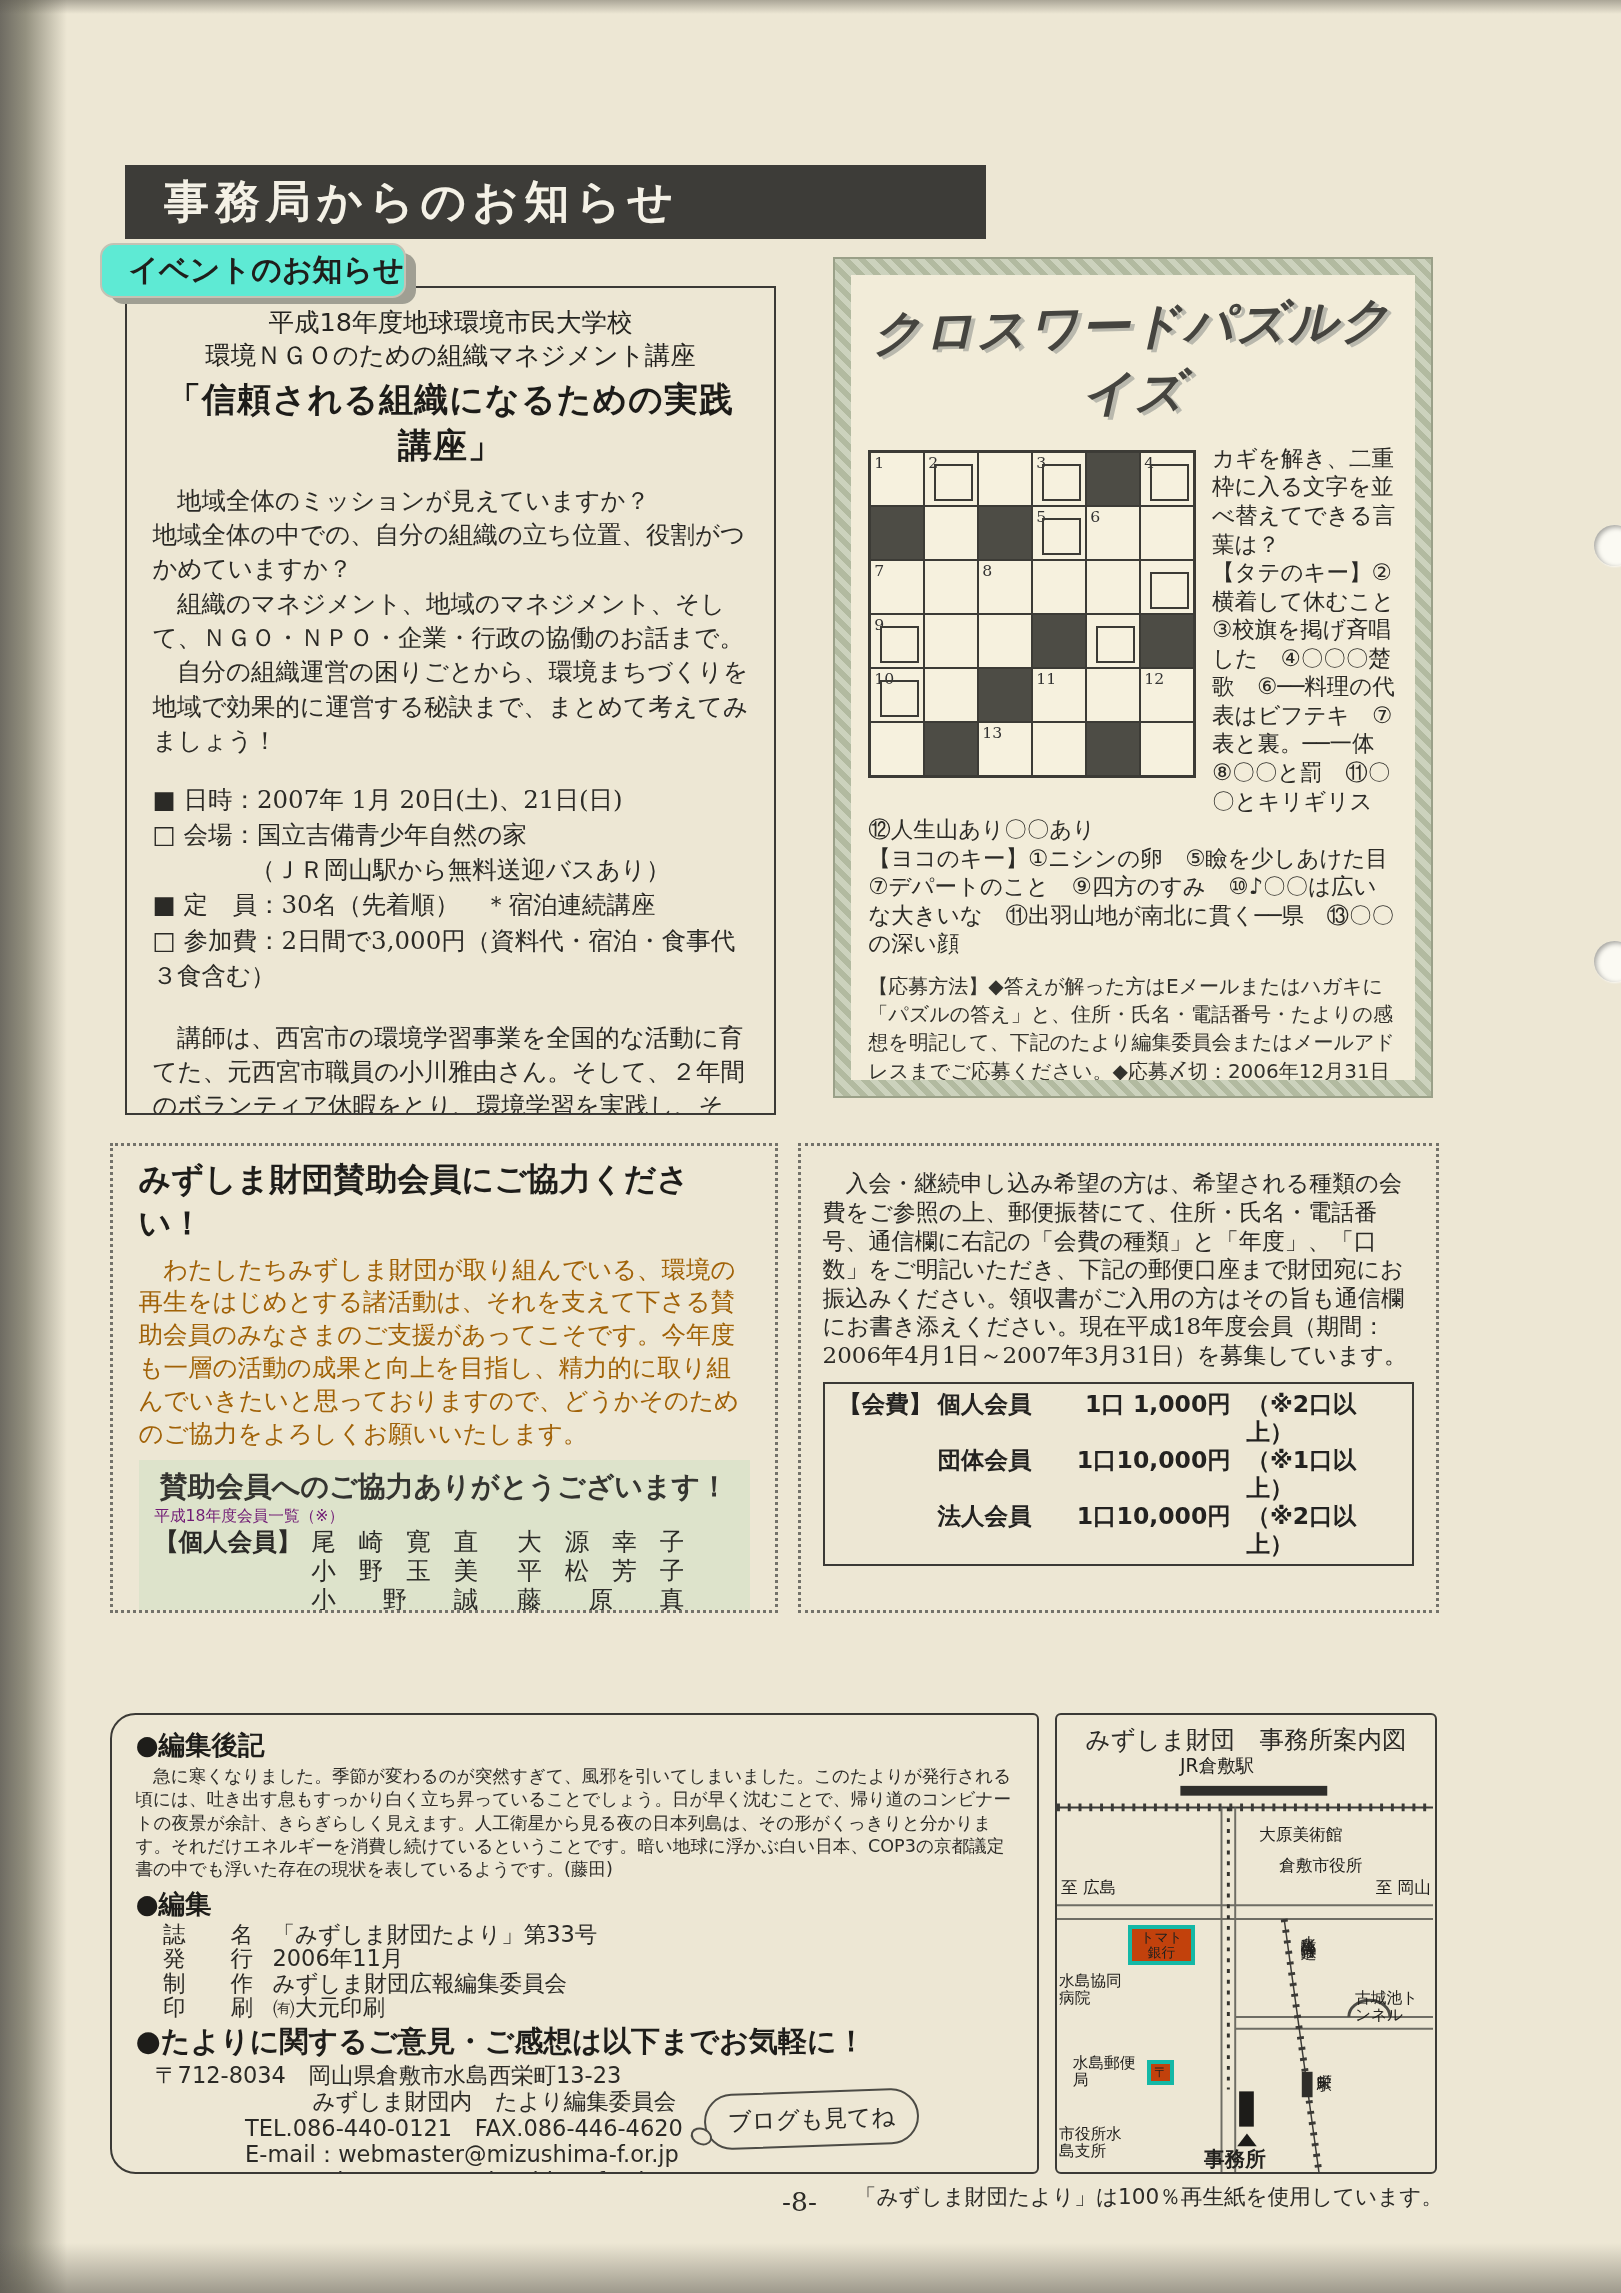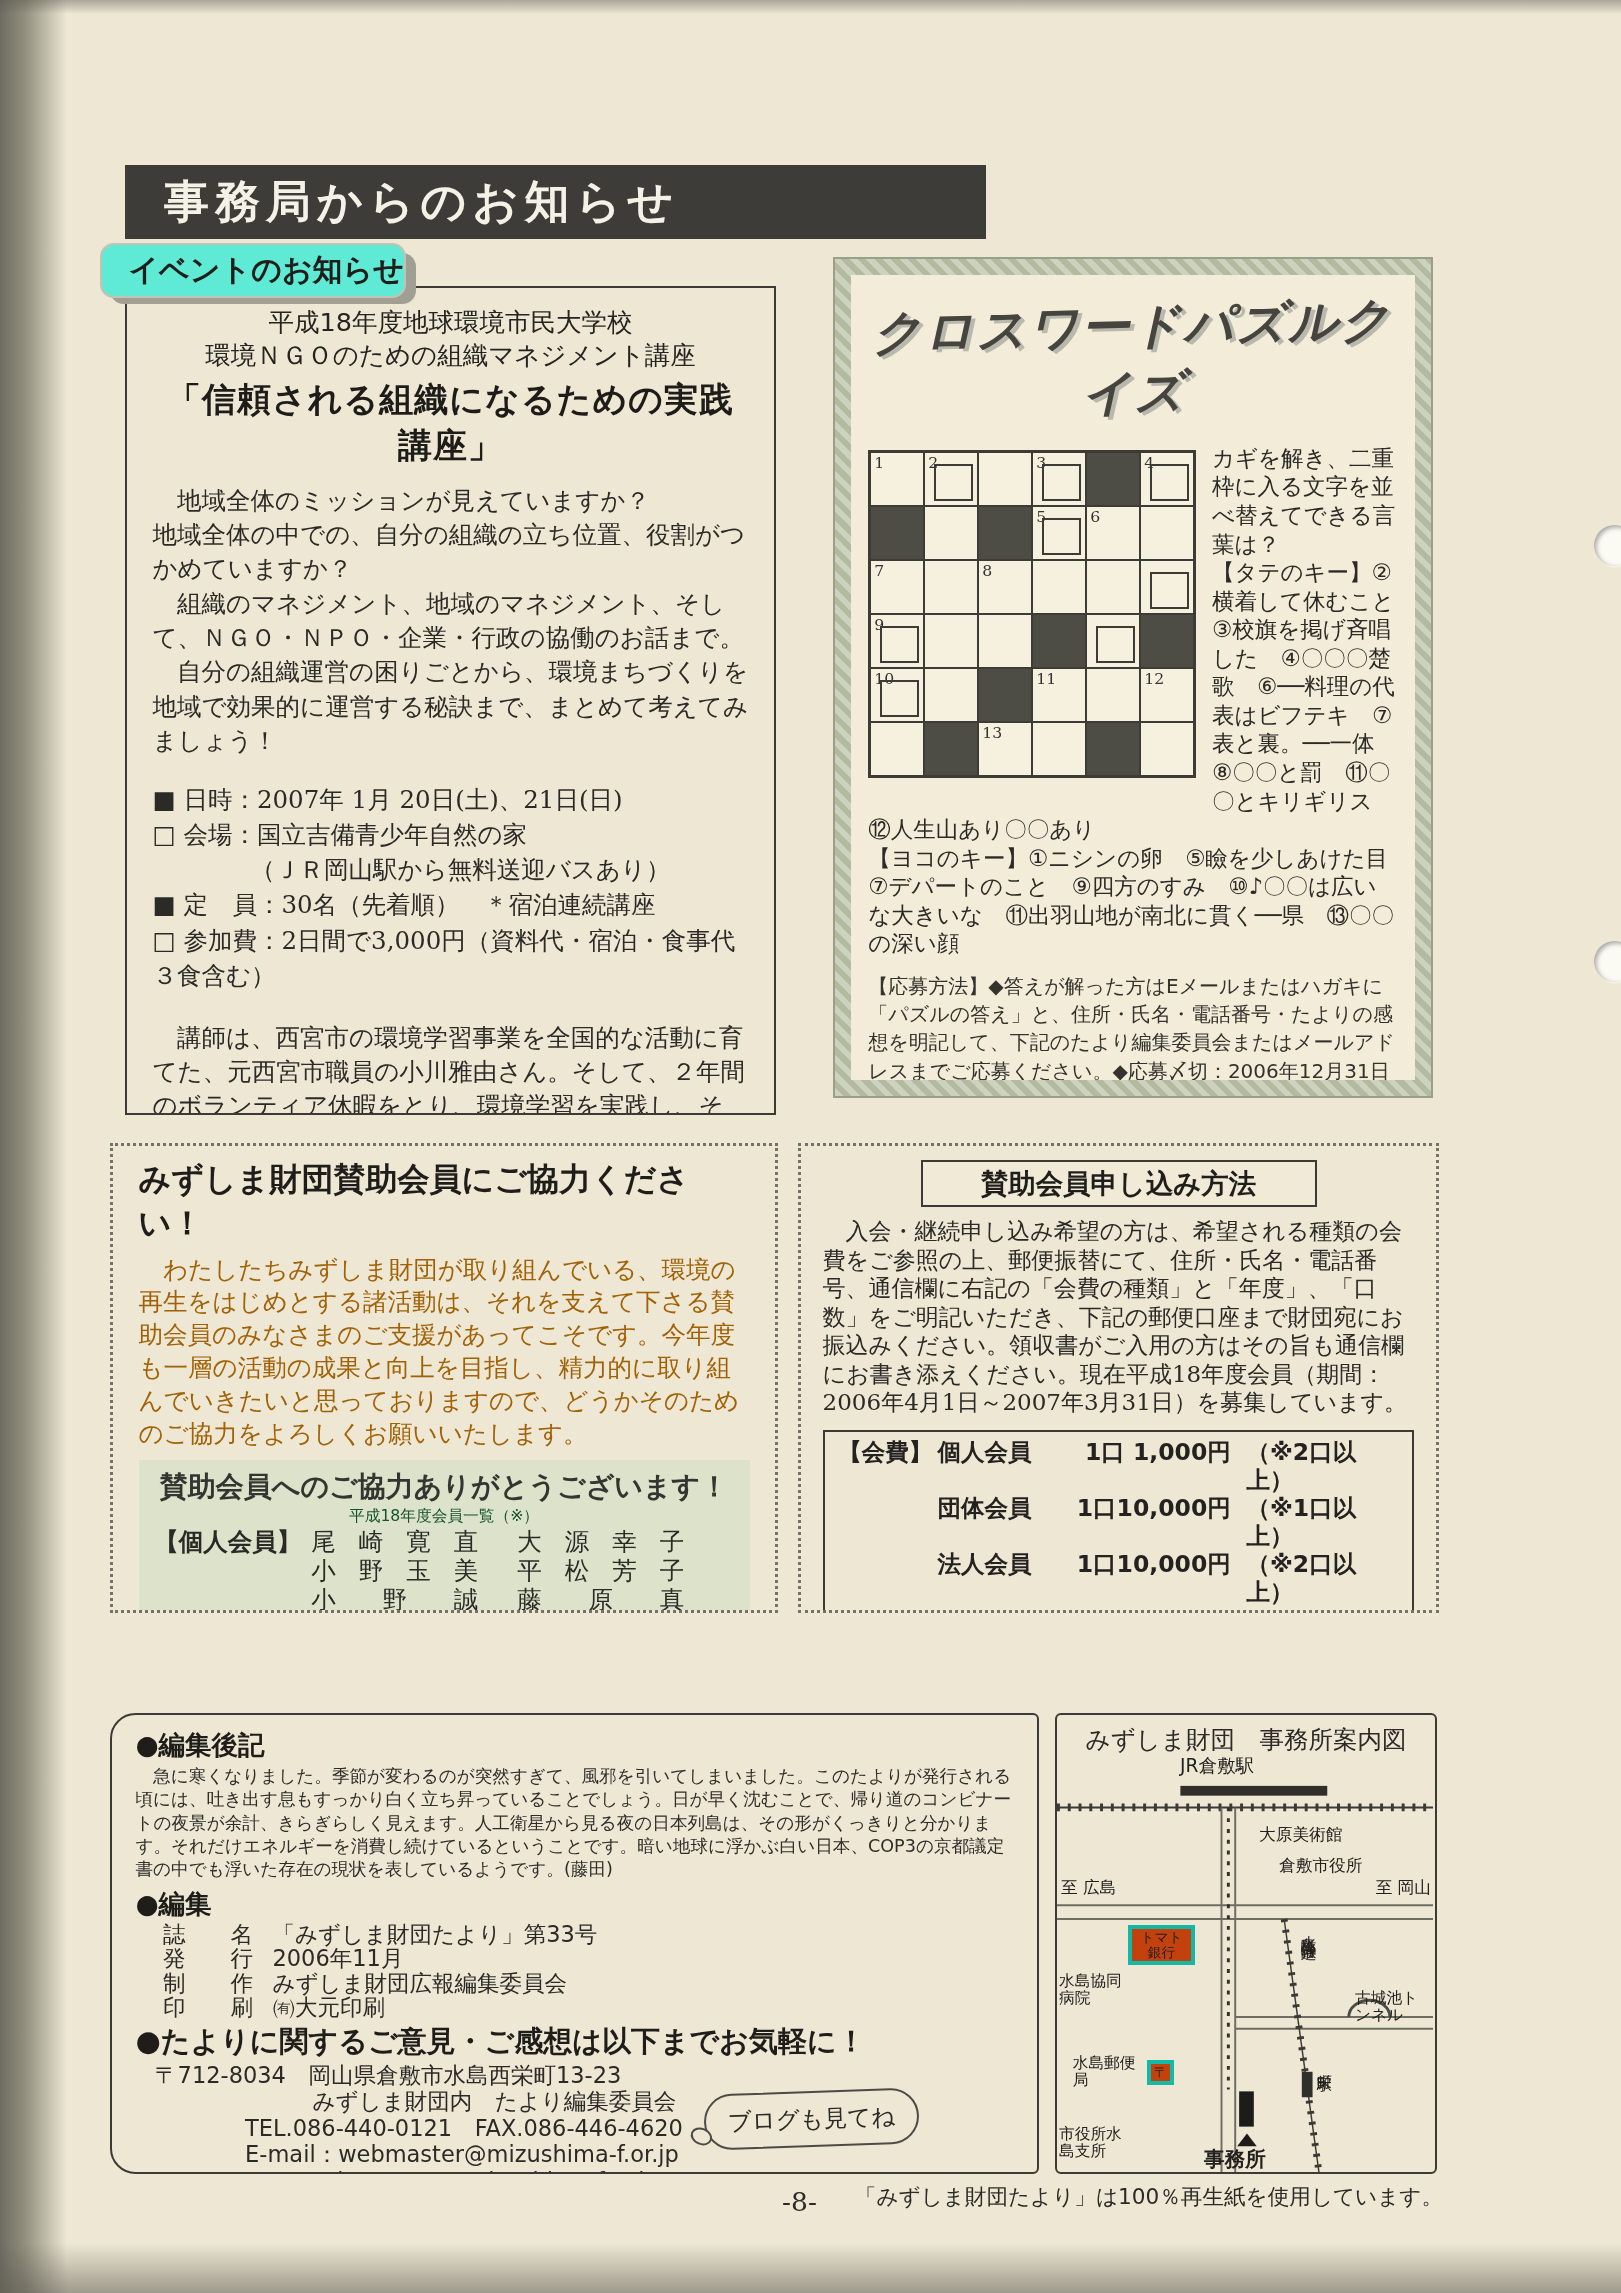--- a/index.html
+++ b/index.html
@@ -53,21 +53,21 @@
   .xw-clues{font-size:22.5px;line-height:1.27;color:#2b2a26;}
   .xw-howto{clear:both;font-size:20px;line-height:1.42;margin-top:13.7px;color:#33322d;}
 
   
   .support-box{position:absolute;left:110px;top:1143px;width:668px;height:470px;box-sizing:border-box;
     border:3.9px dotted #73726a;padding:11.8px 25.5px;overflow:hidden;}
   .sup-title{font-size:32px;font-weight:bold;color:#1e1d1a;}
   .sup-body{font-size:24.5px;line-height:1.34;margin-top:7.8px;color:#a16207;}
   .thanks-box{margin-top:9.8px;background:#dde3cb;padding:7.8px 15.7px;}
   .thanks-title{font-size:28px;font-weight:bold;color:#343430;text-align:center;}
-  .thanks-note{font-size:15.7px;text-align:center;color:#14532d;}
+  .thanks-note{font-size:15.7px;text-align:left;color:#701a75;}
   .member-row{display:flex;font-size:24.5px;line-height:29px;font-family:"DejaVu Serif","Liberation Serif",serif;}
   .member-head{width:157px;font-weight:bold;font-family:"DejaVu Sans",sans-serif;}
   .member-name{display:inline-block;width:167px;margin-right:39px;text-align:justify;text-align-last:justify;}
 
   
   .apply-box{position:absolute;left:798px;top:1143px;width:641px;height:470px;box-sizing:border-box;
     border:3.9px dotted #73726a;padding:13.7px 21.6px;overflow:hidden;}
   .apply-title{width:392px;margin:0 auto;border:2.9px solid #3b3a36;text-align:center;font-weight:bold;
     font-size:27.4px;padding:3.9px 0;color:#1f1e1b;background:#f0ead7;}
   .apply-body{font-size:23px;line-height:1.24;margin-top:9.8px;color:#2b2a26;}
@@ -246,21 +246,20 @@
             <span class="member-head"></span>
             <span class="member-name">小野誠</span>
             <span class="member-name">藤原真</span>
           </div>
         </div>
 
     </div>
   </div>
 
   <div class="apply-box">
-    <div class="apply-title">賛助会員申し込み方法</div>
     <div class="apply-body serif pre">　入会・継続申し込み希望の方は、希望される種類の会費をご参照の上、郵便振替にて、住所・氏名・電話番号、通信欄に右記の「会費の種類」と「年度」、「口数」をご明記いただき、下記の郵便口座まで財団宛にお振込みください。領収書がご入用の方はその旨も通信欄にお書き添えください。現在平成18年度会員（期間：2006年4月1日～2007年3月31日）を募集しています。</div>
     <div class="fee-box" id="fee-rows">
         <div class="fee-row">
           <span class="fee-head">【会費】</span>
           <span class="fee-type">個人会員</span>
           <span class="fee-amt">1口  1,000円</span>
           <span class="fee-note">（※2口以上）</span>
         </div>
         <div class="fee-row">
           <span class="fee-head"></span>

